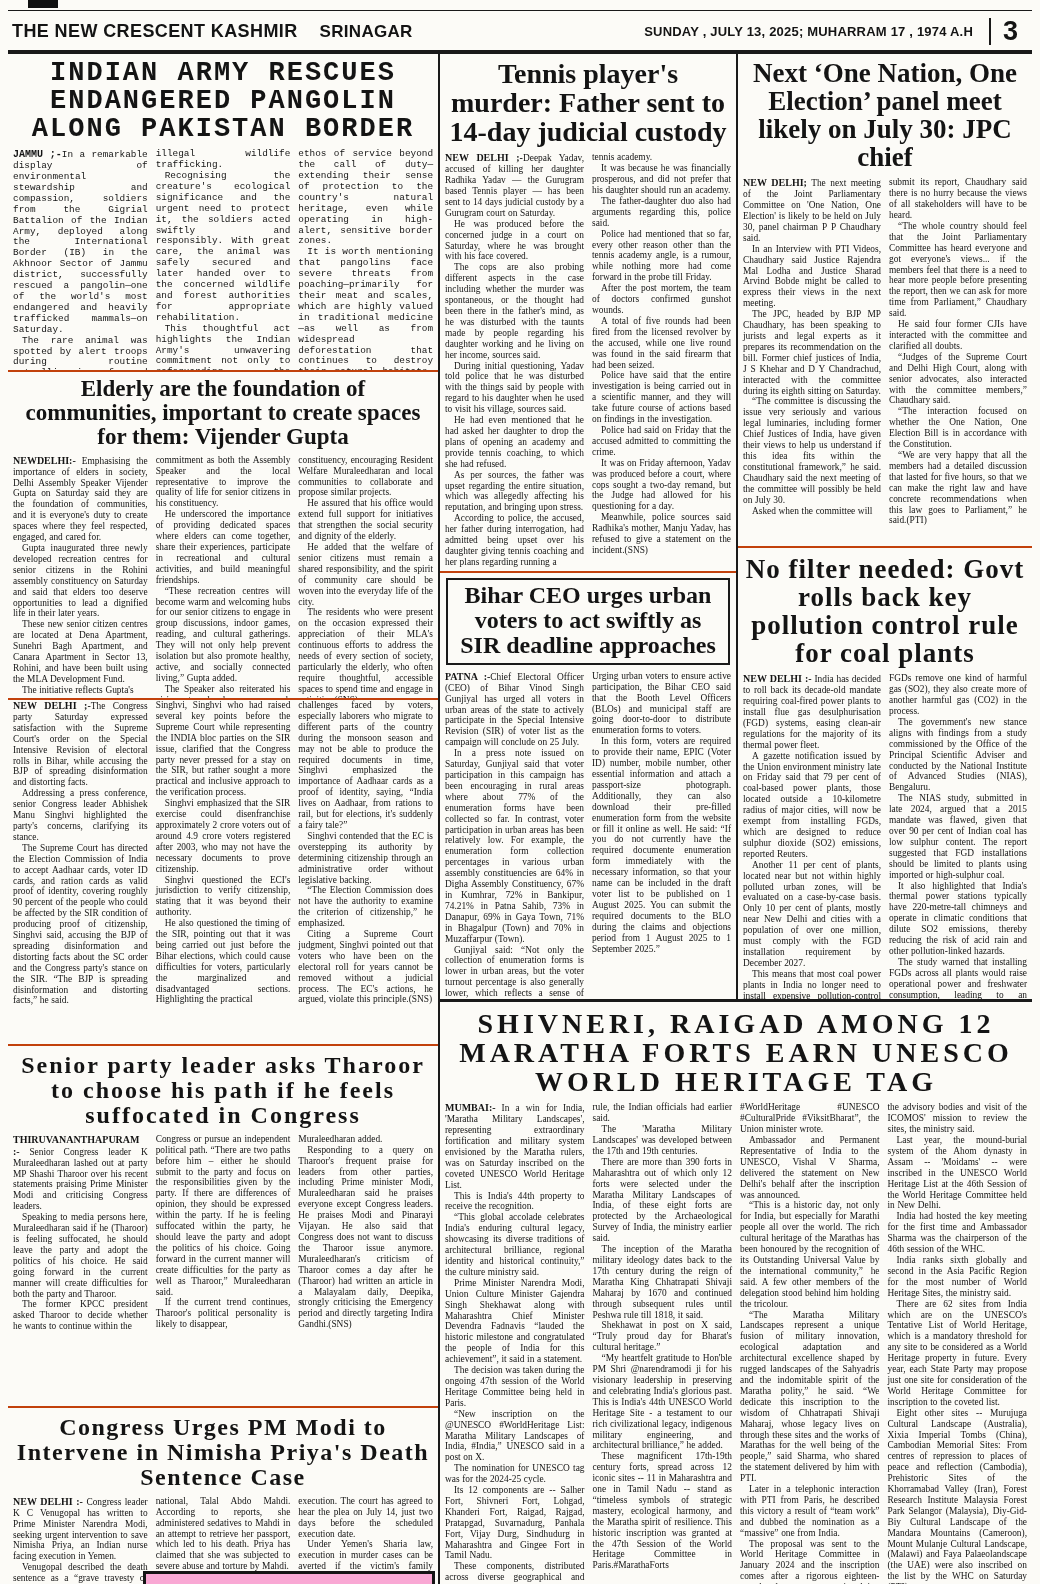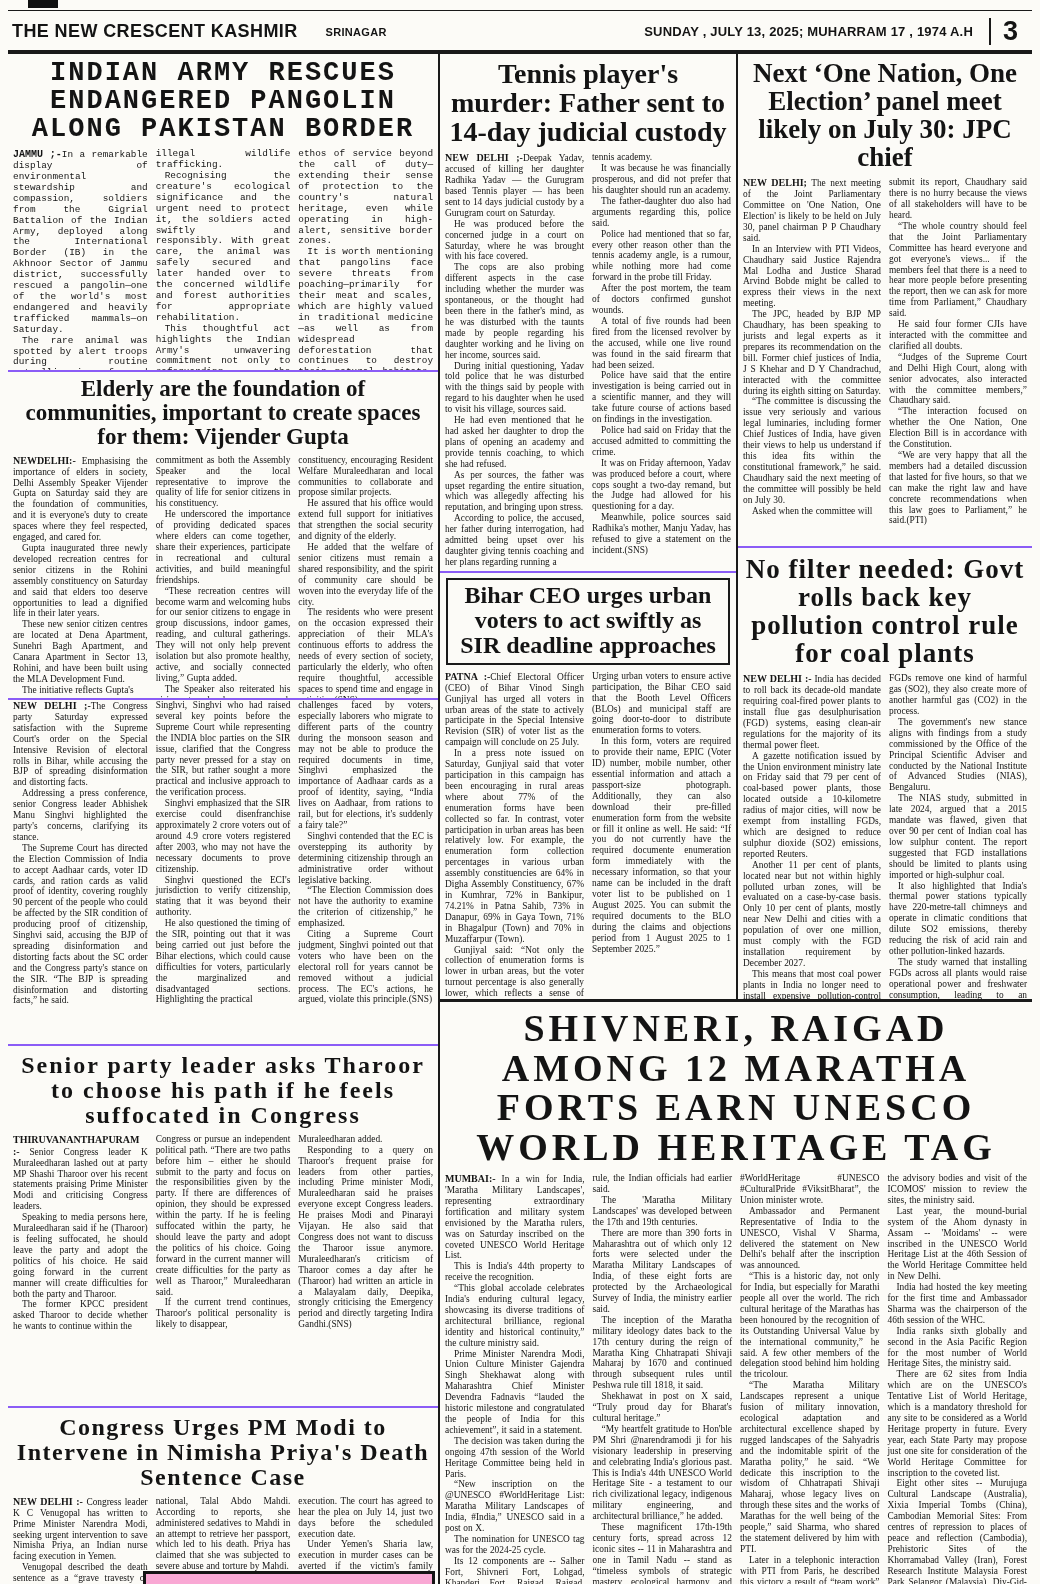--- a/index.html
+++ b/index.html
@@ -7,47 +7,47 @@
     width:1040px;height:1584px;margin:0 auto;background:#fcfbf7;color:#141414;
     font-family:"Liberation Serif","DejaVu Serif",serif;position:relative;overflow:hidden;
     box-sizing:border-box;
   }
   
   .masthead{border-top:1.5px solid #1a1a1a;margin:10px 8px 0;padding:7px 4px 5px;
     border-bottom:4px solid #1a1a1a;display:flex;align-items:center;}
   .mast-title{font-family:"Liberation Sans","DejaVu Sans",sans-serif;font-weight:bold;
     font-size:18px;letter-spacing:.4px;white-space:nowrap;}
   .mast-city{font-family:"Liberation Sans","DejaVu Sans",sans-serif;font-weight:bold;
-    font-size:11px;margin-left:28px;letter-spacing:.3px;}
+    font-size:17px;margin-left:22px;letter-spacing:.3px;}
   .mast-date{font-family:"Liberation Sans","DejaVu Sans",sans-serif;font-weight:bold;
     font-size:13px;margin-left:auto;letter-spacing:.2px;white-space:nowrap;}
   .mast-pageno{font-family:"Liberation Sans","DejaVu Sans",sans-serif;font-weight:bold;
     font-size:27px;margin-left:16px;border-left:2px solid #1a1a1a;padding:0 10px 0 12px;line-height:1;}
   
   .content{display:flex;margin:0 8px;}
   .left-zone{width:432px;border-right:2px solid #1a1a1a;box-sizing:border-box;}
   .right-zone{flex:1;display:flex;flex-direction:column;min-width:0;}
   .upper-row{display:flex;}
   .mid-col{width:298px;border-right:2px solid #1a1a1a;box-sizing:border-box;}
   .right-col{flex:1;min-width:0;}
   .unesco-row{border-top:3px solid #1a1a1a;}
   
   .article{overflow:hidden;box-sizing:border-box;padding:0 5px;}
-  .rule-top{border-top:2px solid #8b5cf6;}
+  .rule-top{border-top:2px solid #c2410c;}
   .headline{text-align:center;font-weight:bold;line-height:1.04;margin:5px 2px 6px;}
   .h-pangolin{font-size:27px;letter-spacing:2px;}
   .h-elderly{font-size:23px;}
   .h-cong{font-size:26px;}
   .h-tharoor{font-size:24px;letter-spacing:2px;margin-top:7px;}
   .h-nimisha{font-size:24px;letter-spacing:1.5px;margin-top:7px;}
   .h-tennis{font-size:28px;}
   .h-bihar{font-size:24px;border:2px solid #1a1a1a;padding:3px 4px 5px;margin:5px 1px 6px;}
   .h-onenation{font-size:27px;}
   .h-nofilter{font-size:27px;letter-spacing:1px;margin-top:7px;}
-  .h-unesco{font-size:38px;letter-spacing:4px;margin-top:7px;}
+  .h-unesco{font-size:28px;letter-spacing:4px;margin-top:7px;}
   .columns{display:flex;gap:8px;}
   .col{flex:1;min-width:0;}
   .col p{margin:0;font-size:9.4px;line-height:1.16;text-align:justify;text-indent:9px;
     word-spacing:.3px;hyphens:auto;}
   .col p:first-child{text-indent:0;}
   .col p b{font-size:10px;}
   
   .a-nimisha{position:relative;}
   .disclaimer{position:absolute;right:3px;bottom:4px;width:268px;border:3px solid #141414;
     background:#f9a8d4;padding:4px 9px 7px;}

